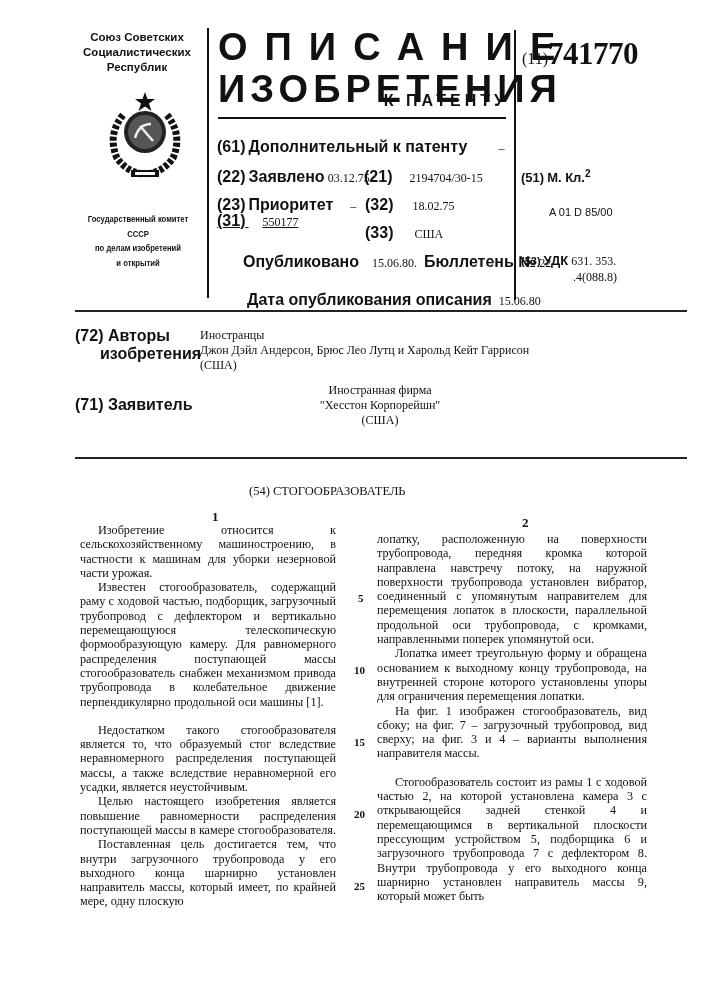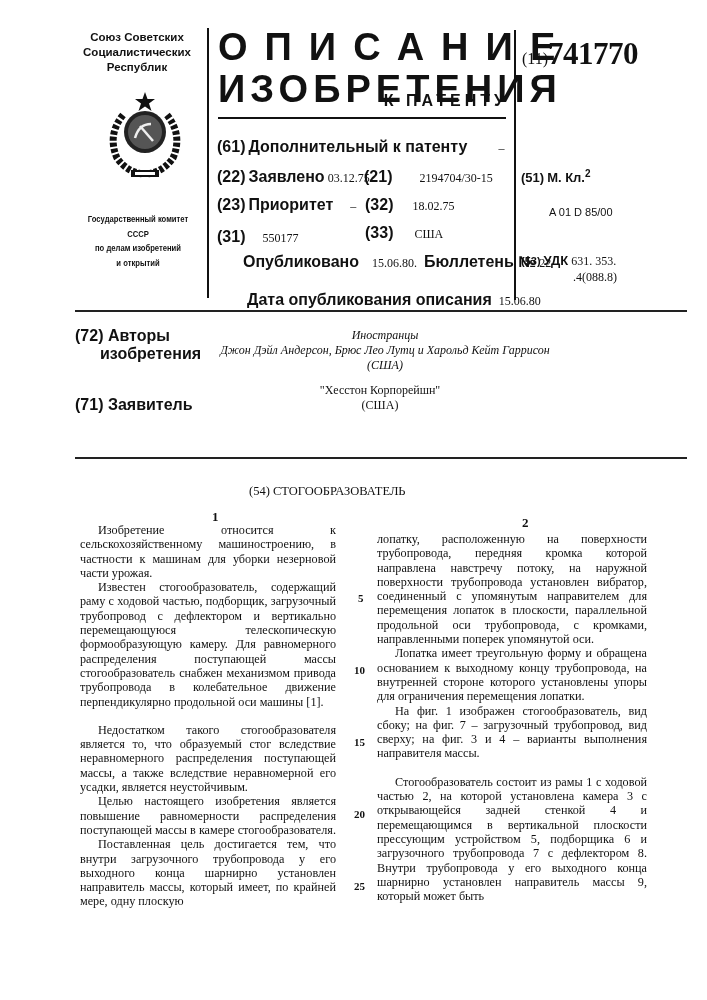--- a/index.html
+++ b/index.html
@@ -92,34 +92,34 @@
   <span class="val" style="margin-left:28px;">–</span>
 </div>
 
 <div class="abs field" style="left:217px; top:168px;">
   <span class="lbl">(22)</span>
   <span class="lbl">Заявлено</span>
   <span class="val">03.12.75</span>
 </div>
 <div class="abs field" style="left:364px; top:168px;">
   <span class="lbl">(21)</span>
-  <span class="val" style="margin-left:24px;">2194704/30-15</span>
+  <span class="val" style="margin-left:14px;">2194704/30-15</span>
 </div>
 
 <div class="abs field" style="left:217px; top:196px;">
   <span class="lbl">(23)</span>
   <span class="lbl">Приоритет</span>
   <span class="val" style="margin-left:14px;">–</span>
 </div>
 <div class="abs field" style="left:365px; top:196px;">
   <span class="lbl">(32)</span>
   <span class="val" style="margin-left:16px;">18.02.75</span>
 </div>
 
-<div class="abs field" style="left:217px; top:228px;">
+<div class="abs field" style="left:217px; top:212px;text-decoration:underline;">
   <span class="lbl">(31)</span>
   <span class="val" style="margin-left:14px;">550177</span>
 </div>
 <div class="abs field" style="left:365px; top:224px;">
   <span class="lbl">(33)</span>
   <span class="val" style="margin-left:18px;">США</span>
 </div>
 
 <div class="abs field" style="left:243px; top:253px;">
   <span class="lbl">Опубликовано</span>
@@ -145,30 +145,31 @@
   <span class="val">631. 353.</span>
 </div>
 <div class="abs field" style="left:573px; top:270px;text-align:right;">.4(088.8)</div>
 
 <div class="abs hrule hr1"></div>
 
 <div class="abs" style="left:75px; top:327px;">
   <div class="lbl"><span>(72)</span> <span>Авторы</span></div>
   <div class="lbl" style="padding-left:25px;">изобретения</div>
 </div>
-<div class="abs serif" style="left:200px; top:328px; width:370px; text-align:center; font-size:12px; line-height:15px;font-style:italic;">
+<div class="abs serif" style="left:200px; top:328px; width:370px; text-align:left; font-size:12px; line-height:15px;">
   <div>Иностранцы</div>
   <div>Джон Дэйл Андерсон, Брюс Лео Лутц и Харольд Кейт Гаррисон</div>
   <div>(США)</div>
 </div>
 
 <div class="abs lbl" style="left:75px; top:396px;">
   <span>(71)</span> <span>Заявитель</span>
 </div>
 <div class="abs serif" style="left:270px; top:383px; width:220px; text-align:center; font-size:12px; line-height:15px;">
+  <div>Иностранная фирма</div>
   <div>"Хесстон Корпорейшн"</div>
   <div>(США)</div>
 </div>
 
 <div class="abs hrule hr2"></div>
 
 <div class="abs serif" style="left:249px; top:484px; font-size:12.5px;">(54)  СТОГООБРАЗОВАТЕЛЬ</div>
 
 <div class="abs colnum serif" style="left:212px; top:509px;">1</div>
 <div class="abs colnum serif" style="left:522px; top:515px;">2</div>

